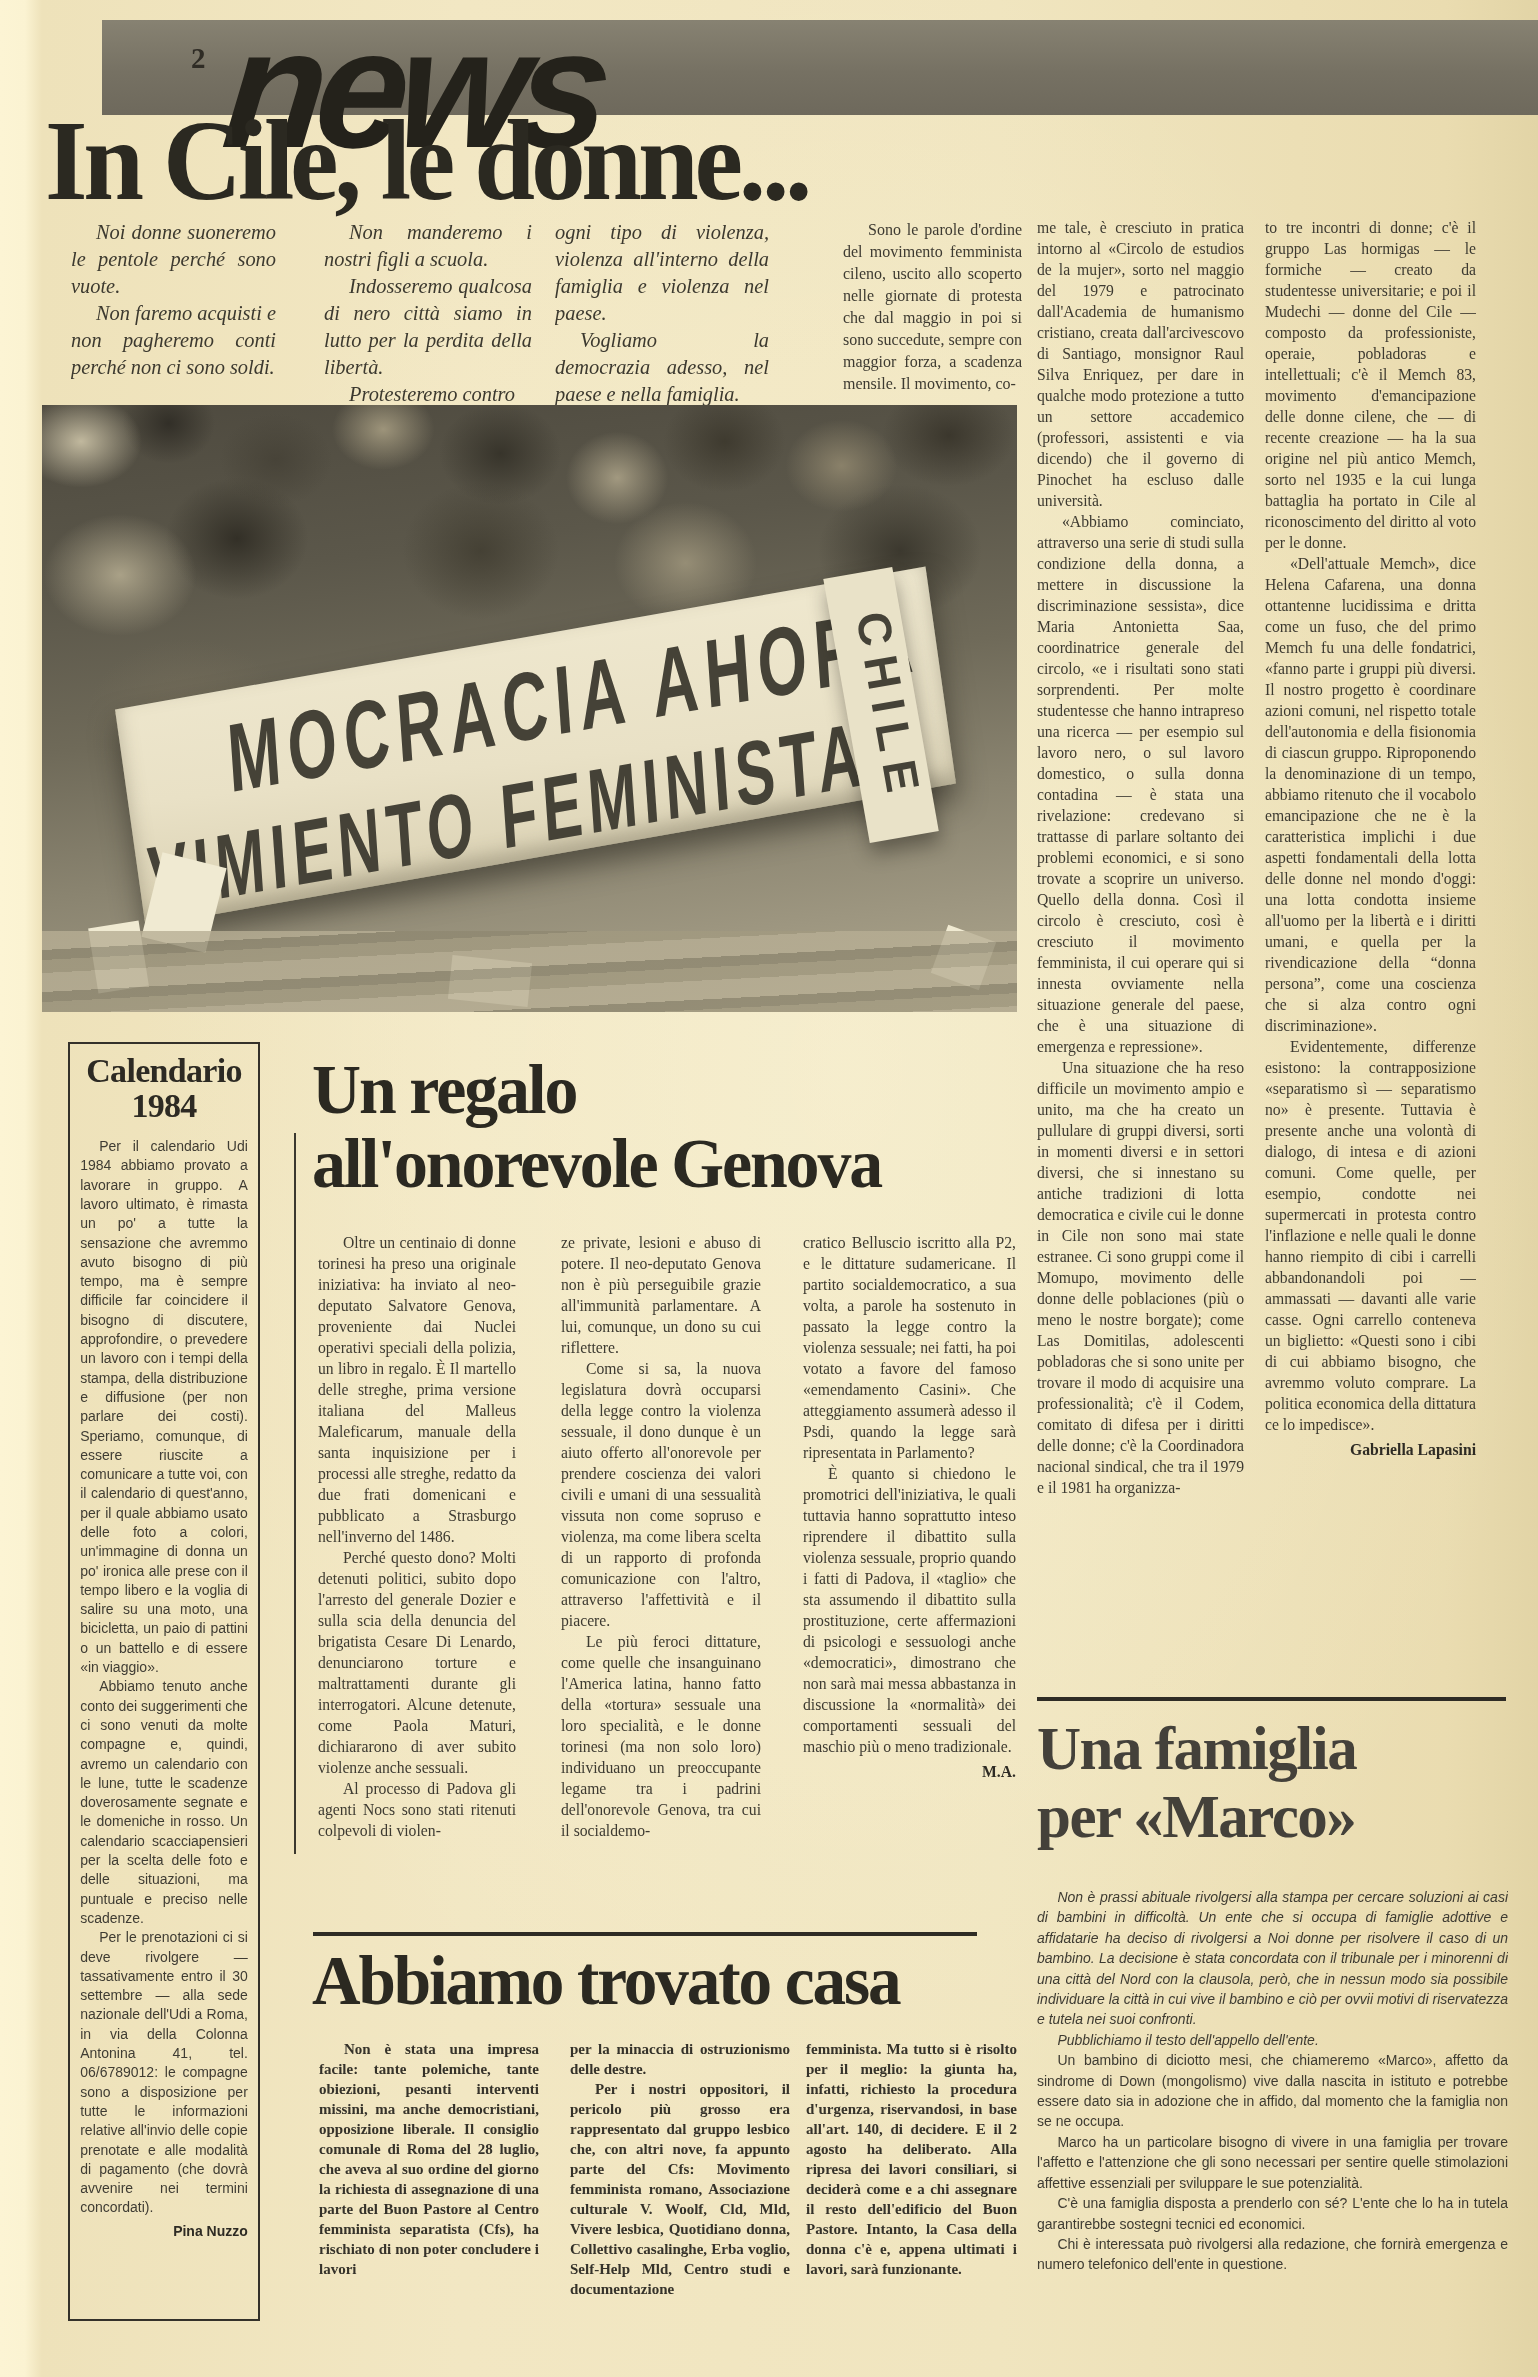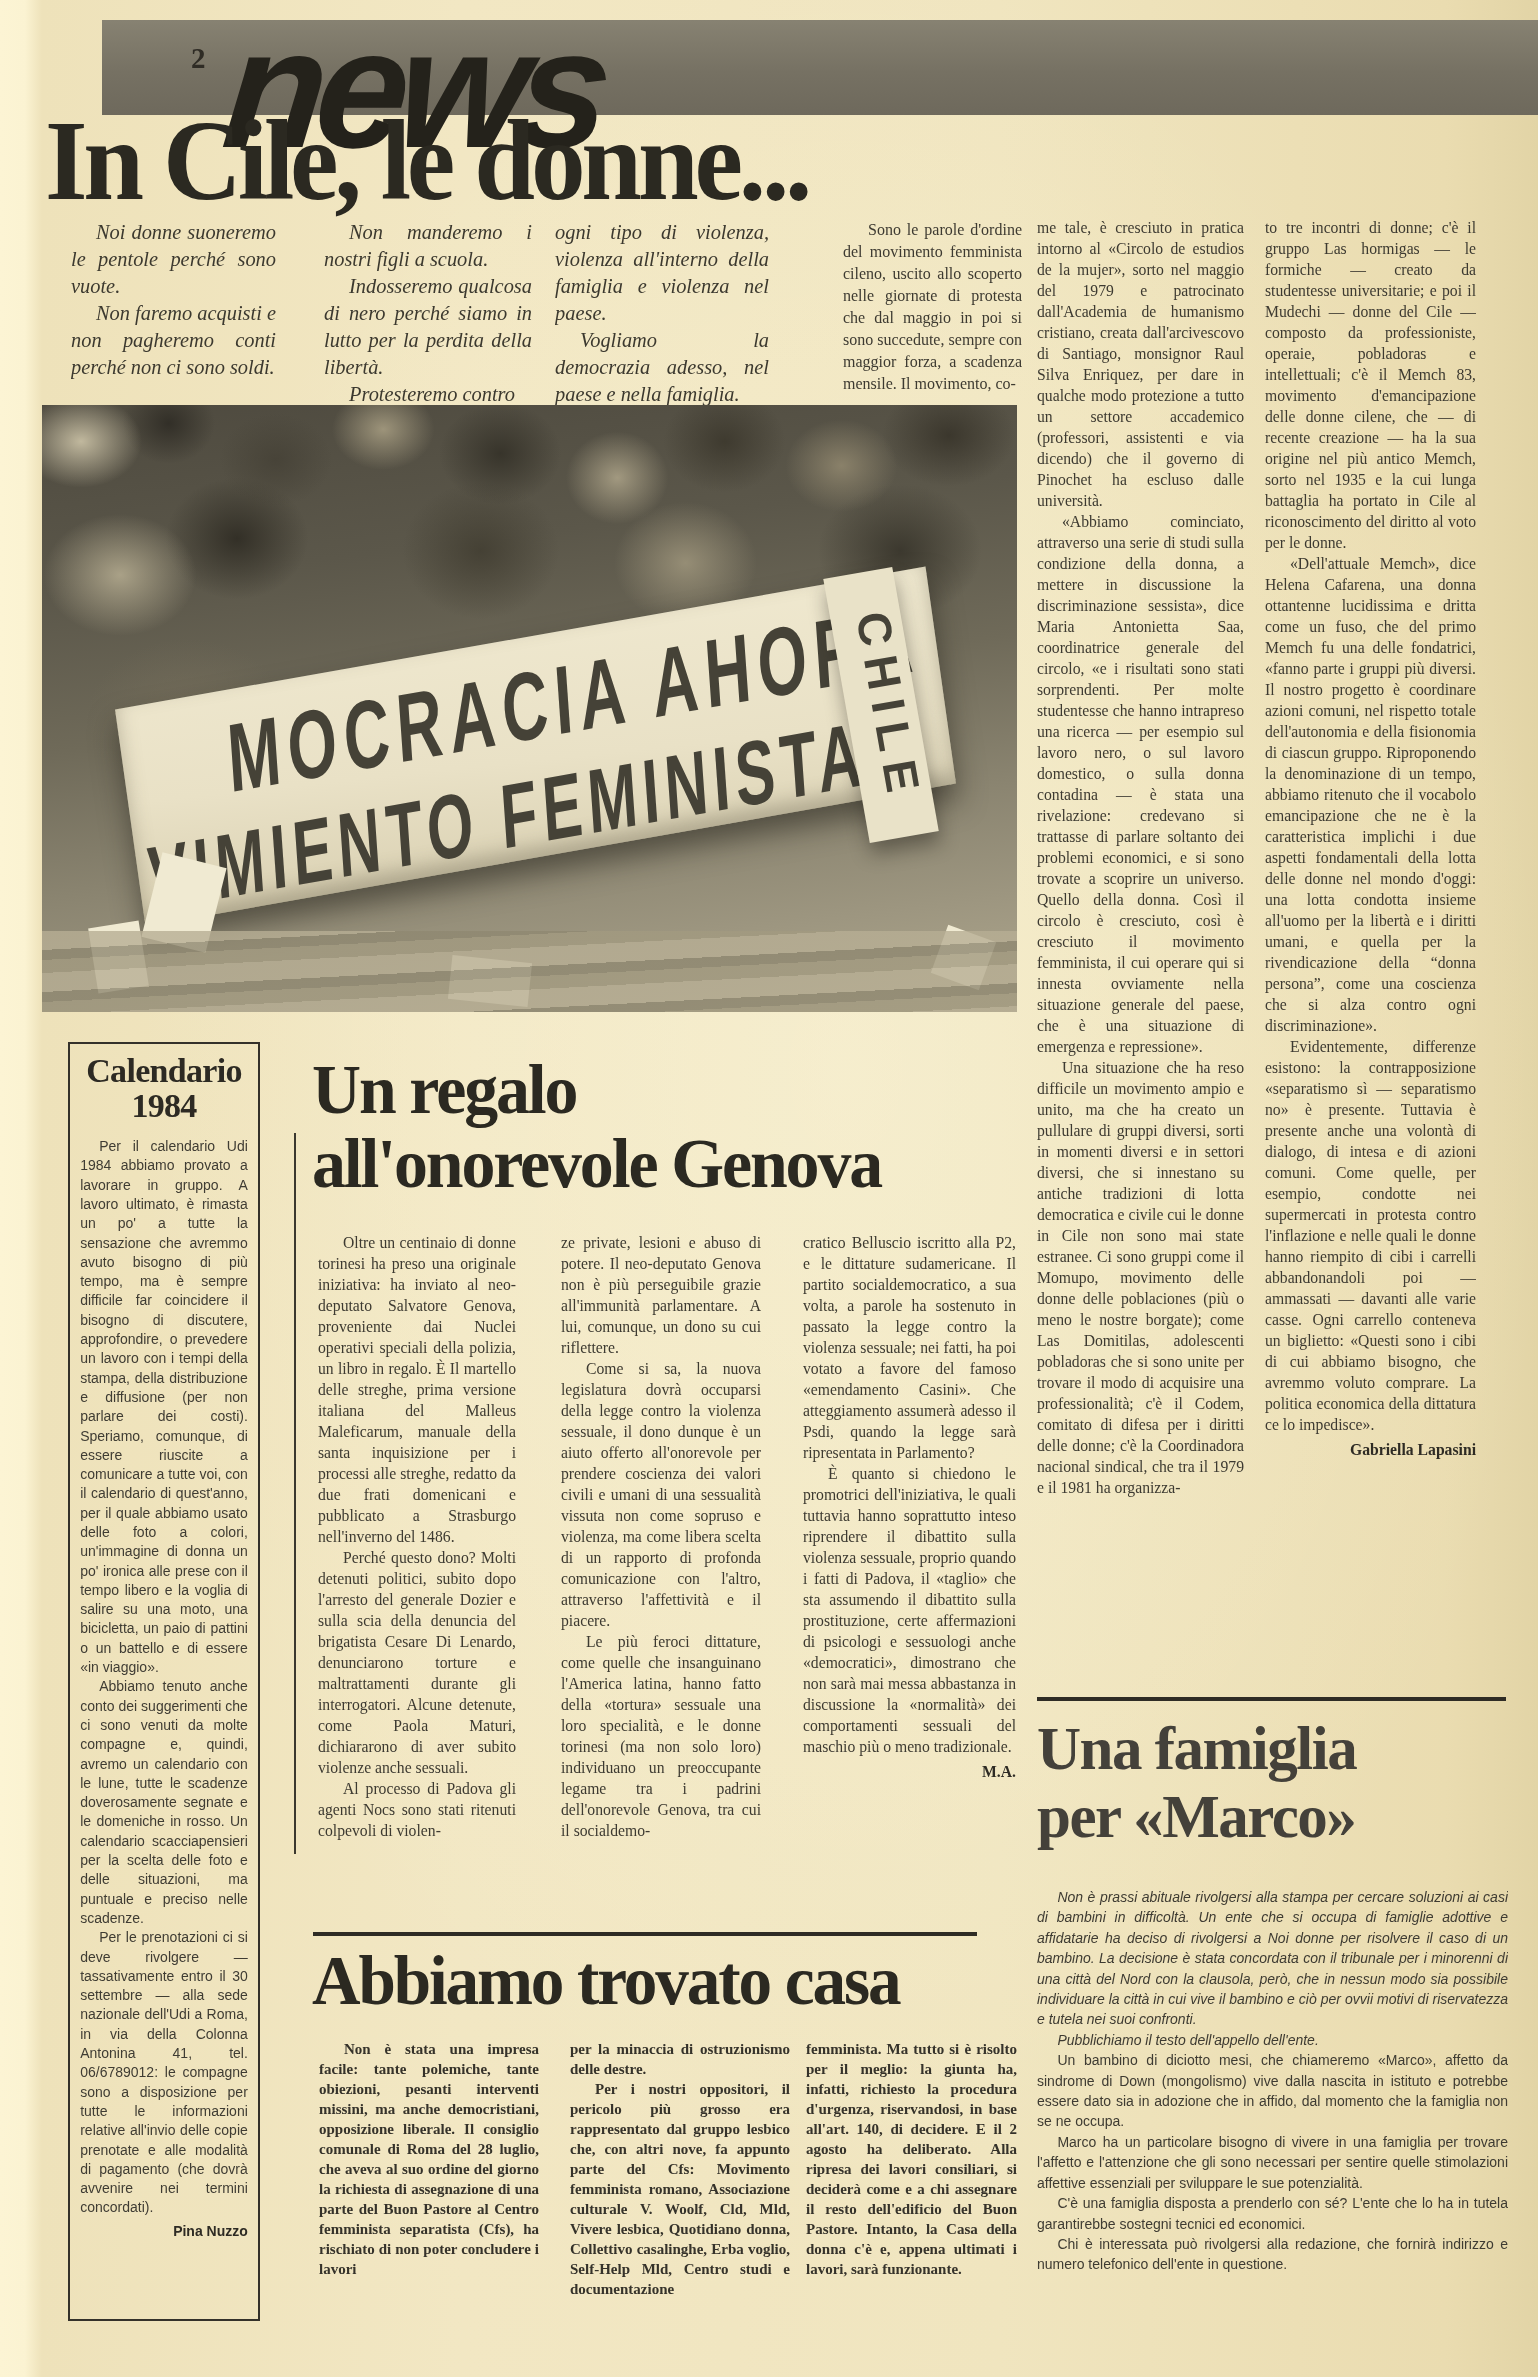--- a/index.html
+++ b/index.html
@@ -111,21 +111,21 @@
   <div class="masthead" style="left:235px;top:4.4px;">news</div>
 
   <div class="headline-main" style="left:45px;top:103px;">In Cile, le donne...</div>
 
   <div class="ital-col" style="left:71px;top:219px;width:205px;height:211px;">
     <p>Noi donne suoneremo le pentole perché sono vuote.</p>
     <p>Non faremo acquisti e non pagheremo conti perché non ci sono soldi.</p>
   </div>
   <div class="ital-col" style="left:324px;top:219px;width:208px;height:211px;">
     <p>Non manderemo i nostri figli a scuola.</p>
-    <p>Indosseremo qualcosa di nero perché siamo in lutto per la perdita della libertà.</p>
+    <p>Indosseremo qualcosa di nero città siamo in lutto per la perdita della libertà.</p>
     <p>Protesteremo contro</p>
   </div>
   <div class="ital-col" style="left:555px;top:219px;width:214px;height:211px;">
     <p class="cont">ogni tipo di violenza, violenza all'interno della famiglia e violenza nel paese.</p>
     <p>Vogliamo la democrazia adesso, nel paese e nella famiglia.</p>
   </div>
 
   <div class="lead-col" style="left:843px;top:219px;width:179px;height:188px;">
     <p>Sono le parole d'ordine del movimento femminista cileno, uscito allo scoperto nelle giornate di protesta che dal maggio in poi si sono succedute, sempre con maggior forza, a scadenza mensile. Il movimento, co-</p>
   </div>
@@ -207,17 +207,17 @@
   <div class="marco-head" style="left:1037px;top:1715px;width:469px;">
     <div>Una famiglia</div>
     <div>per «Marco»</div>
   </div>
   <div class="marco-text" style="left:1037px;top:1887px;width:471px;height:487px;">
     <p class="ital">Non è prassi abituale rivolgersi alla stampa per cercare soluzioni ai casi di bambini in difficoltà. Un ente che si occupa di famiglie adottive e affidatarie ha deciso di rivolgersi a Noi donne per risolvere il caso di un bambino. La decisione è stata concordata con il tribunale per i minorenni di una città del Nord con la clausola, però, che in nessun modo sia possibile individuare la città in cui vive il bambino e ciò per ovvii motivi di riservatezza e tutela nei suoi confronti.</p>
     <p class="ital">Pubblichiamo il testo dell'appello dell'ente.</p>
     <p>Un bambino di diciotto mesi, che chiameremo «Marco», affetto da sindrome di Down (mongolismo) vive dalla nascita in istituto e potrebbe essere dato sia in adozione che in affido, dal momento che la famiglia non se ne occupa.</p>
     <p>Marco ha un particolare bisogno di vivere in una famiglia per trovare l'affetto e l'attenzione che gli sono necessari per sentire quelle stimolazioni affettive essenziali per sviluppare le sue potenzialità.</p>
     <p>C'è una famiglia disposta a prenderlo con sé? L'ente che lo ha in tutela garantirebbe sostegni tecnici ed economici.</p>
-    <p>Chi è interessata può rivolgersi alla redazione, che fornirà indirizzo e numero telefonico dell'ente in questione.</p>
+    <p>Chi è interessata può rivolgersi alla redazione, che fornirà emergenza e numero telefonico dell'ente in questione.</p>
   </div>
 
 </div>
 
 
 </body></html>

